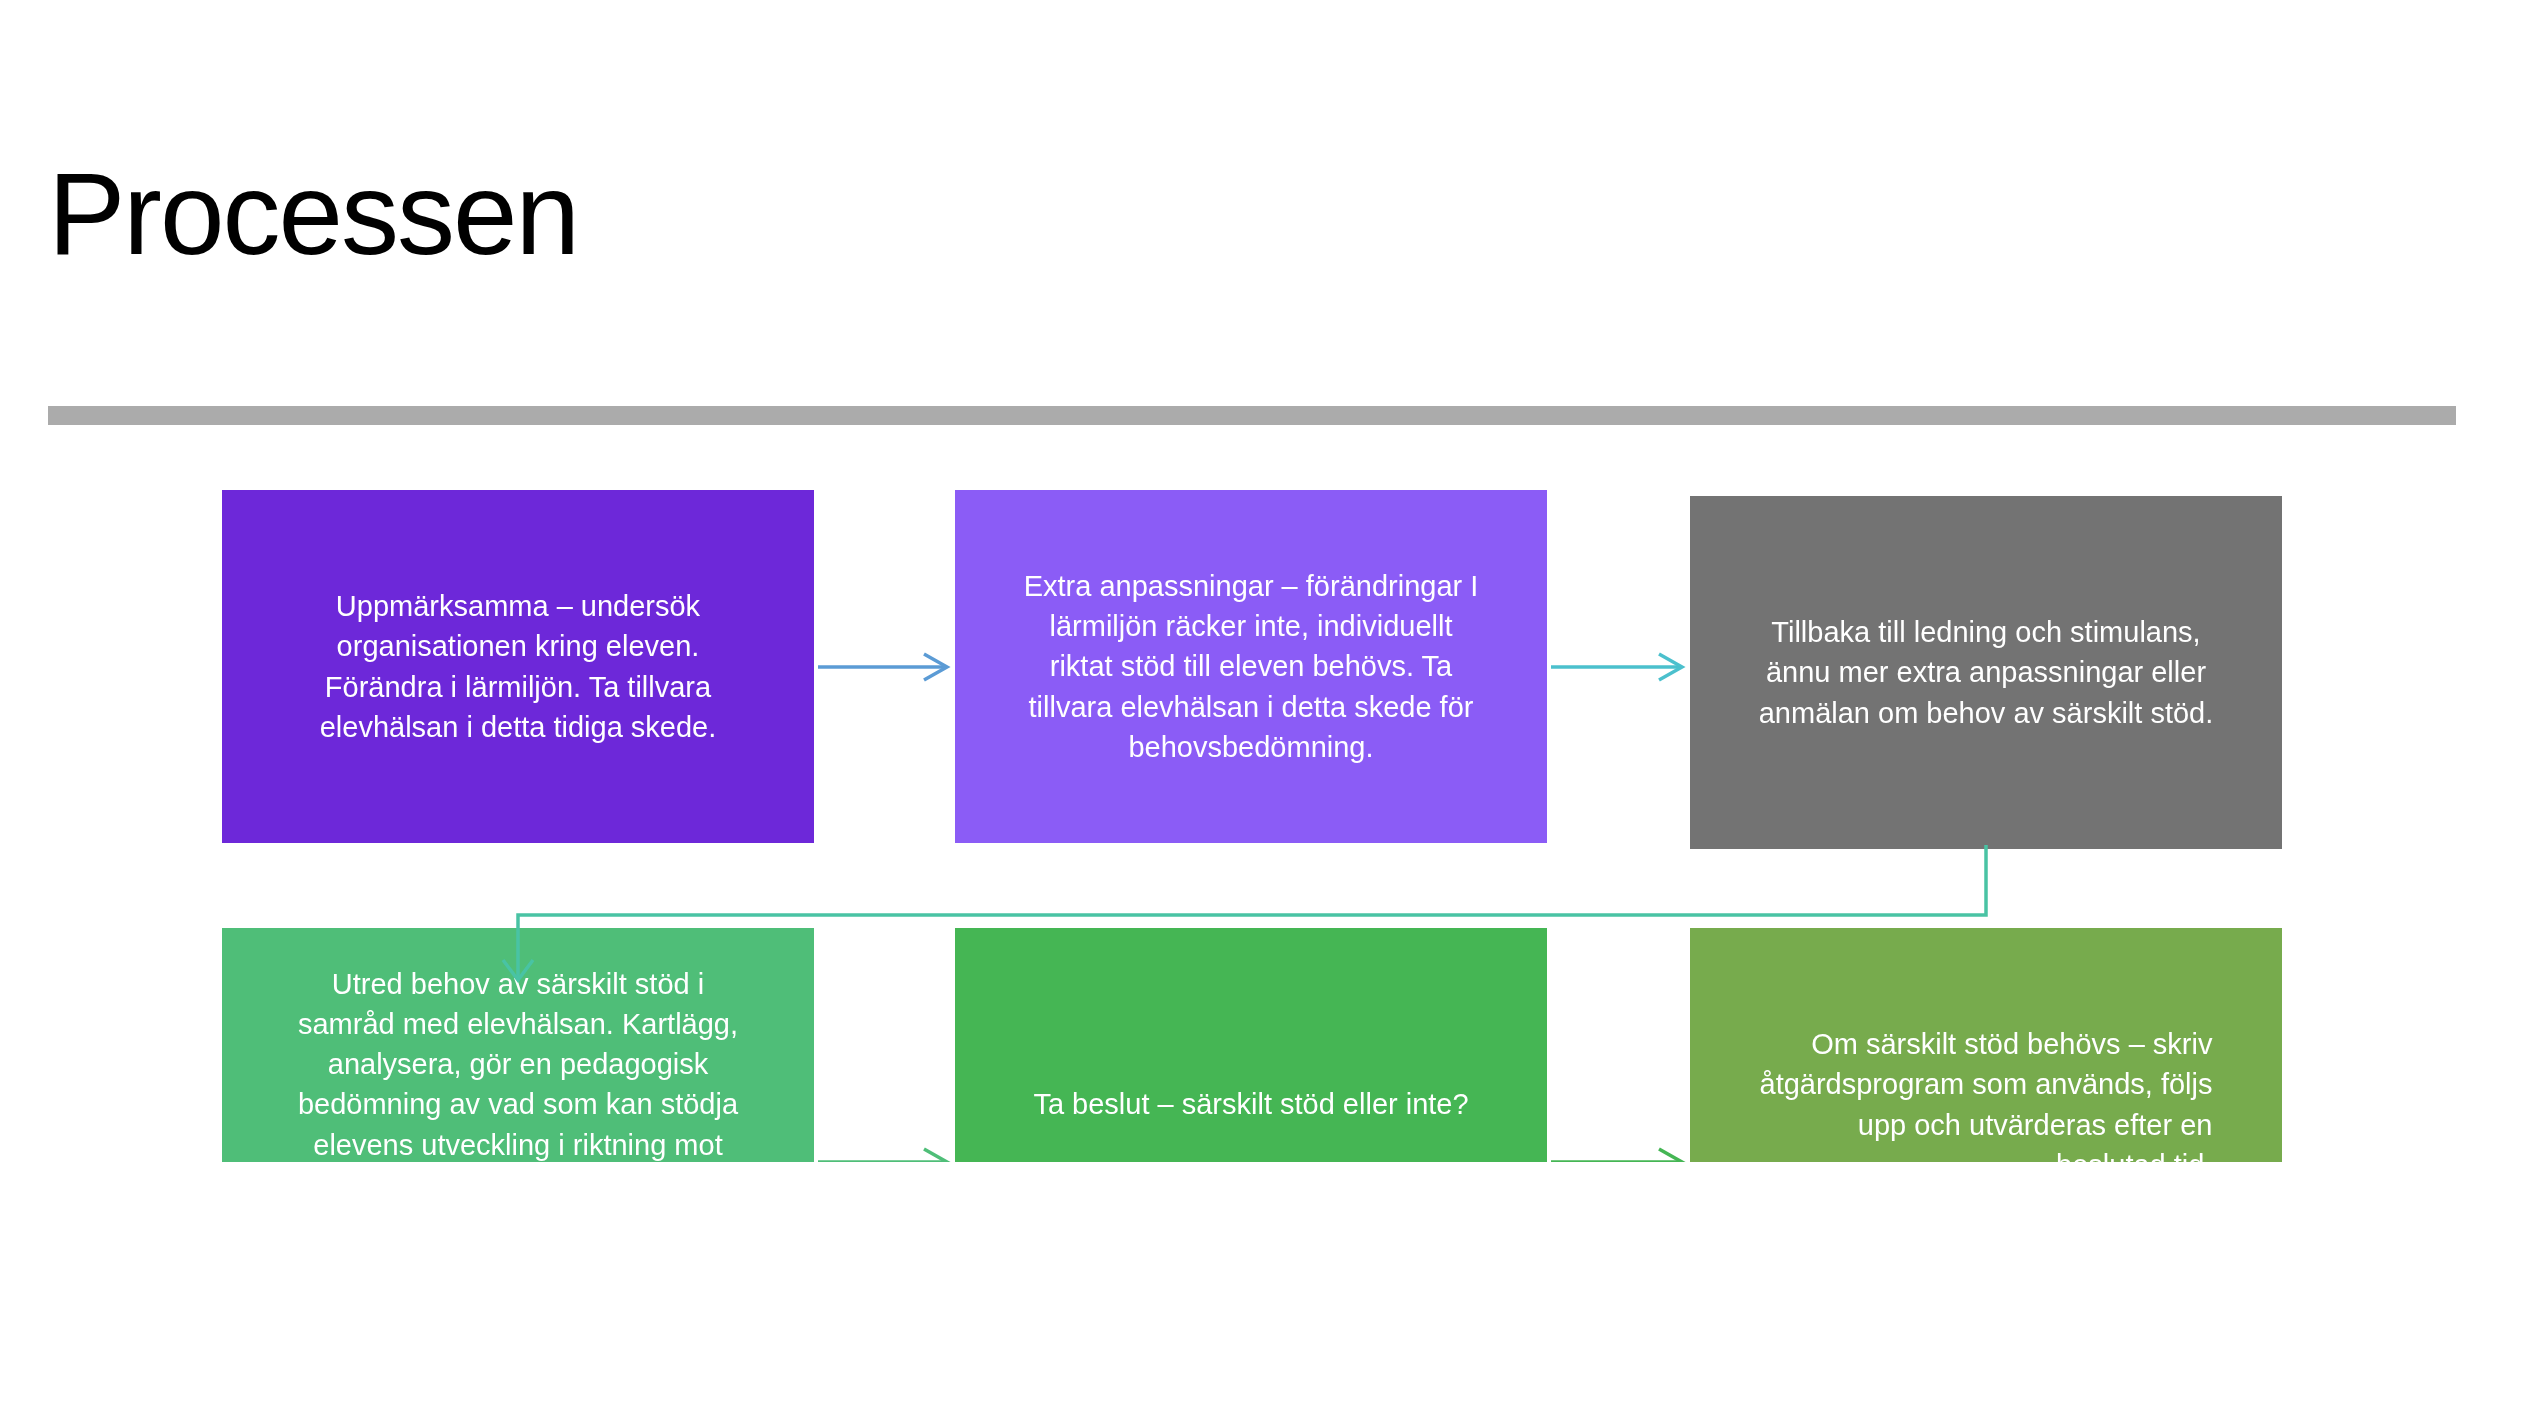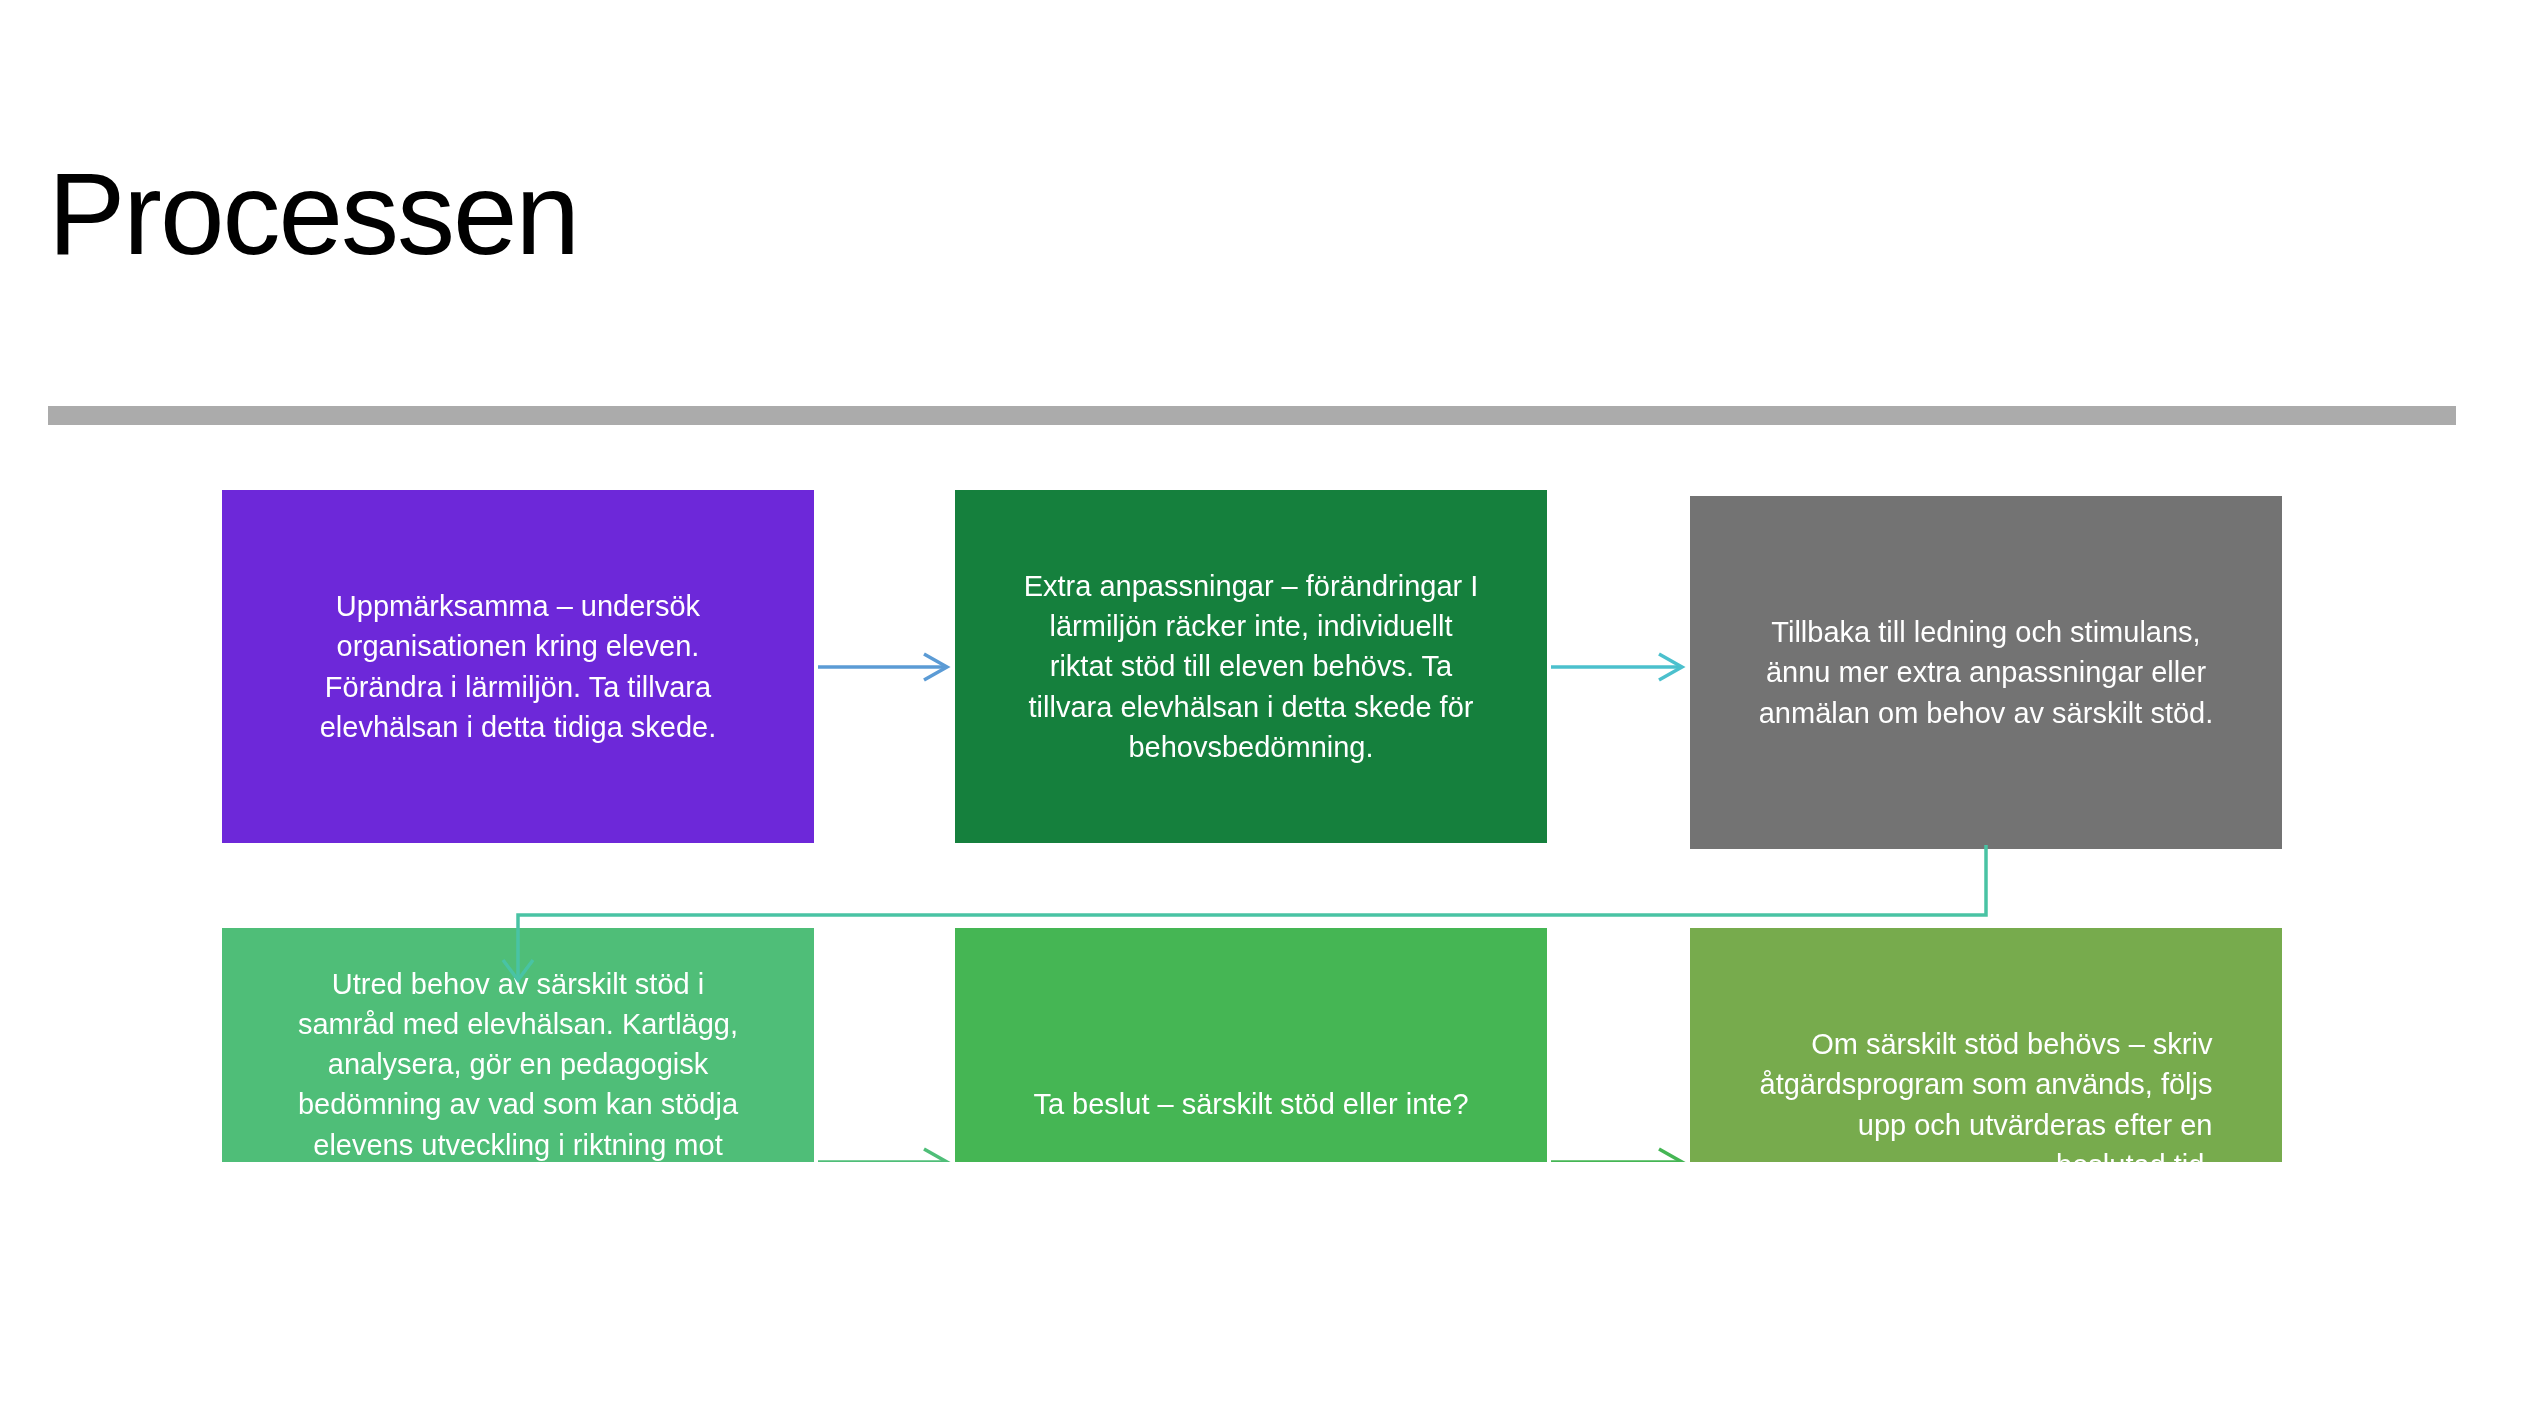--- a/index.html
+++ b/index.html
@@ -71,21 +71,21 @@
 
   <h1 class="slide-title">Processen</h1>
 
   <div class="divider-bar" style="background-color: rgb(171, 171, 171);"></div>
 
   <div class="flow-box row-1 col-1" style="background-color: #6d28d9;">Uppmärksamma – undersök
 organisationen kring eleven.
 Förändra i lärmiljön. Ta tillvara
 elevhälsan i detta tidiga skede.</div>
 
-  <div class="flow-box row-1 col-2" style="background-color: #15803d;">Extra anpassningar – förändringar I
+  <div class="flow-box row-1 col-2" style="background-color: #8b5cf6;">Extra anpassningar – förändringar I
 lärmiljön räcker inte, individuellt
 riktat stöd till eleven behövs. Ta
 tillvara elevhälsan i detta skede för
 behovsbedömning.</div>
 
   <div class="flow-box row-1 col-3" style="background-color: #737373; margin-top: 6px;">Tillbaka till ledning och stimulans,
 ännu mer extra anpassningar eller
 anmälan om behov av särskilt stöd.</div>
 
   <div class="flow-box row-2 col-1" style="background-color: rgb(79, 190, 120);">Utred behov av särskilt stöd i

